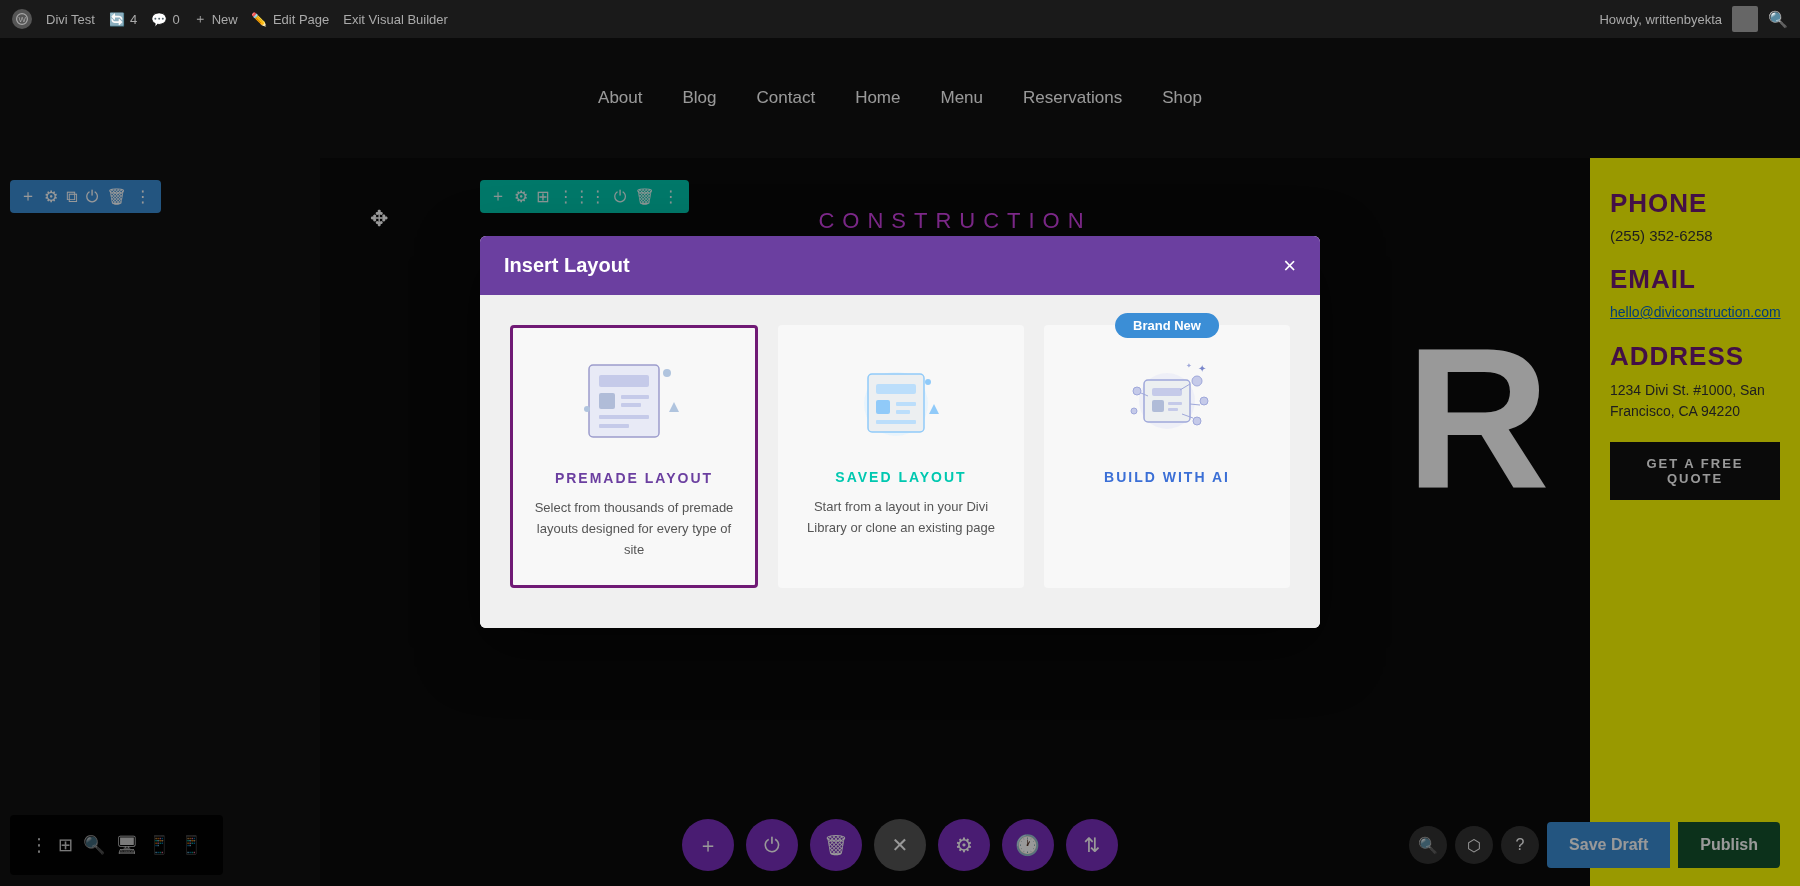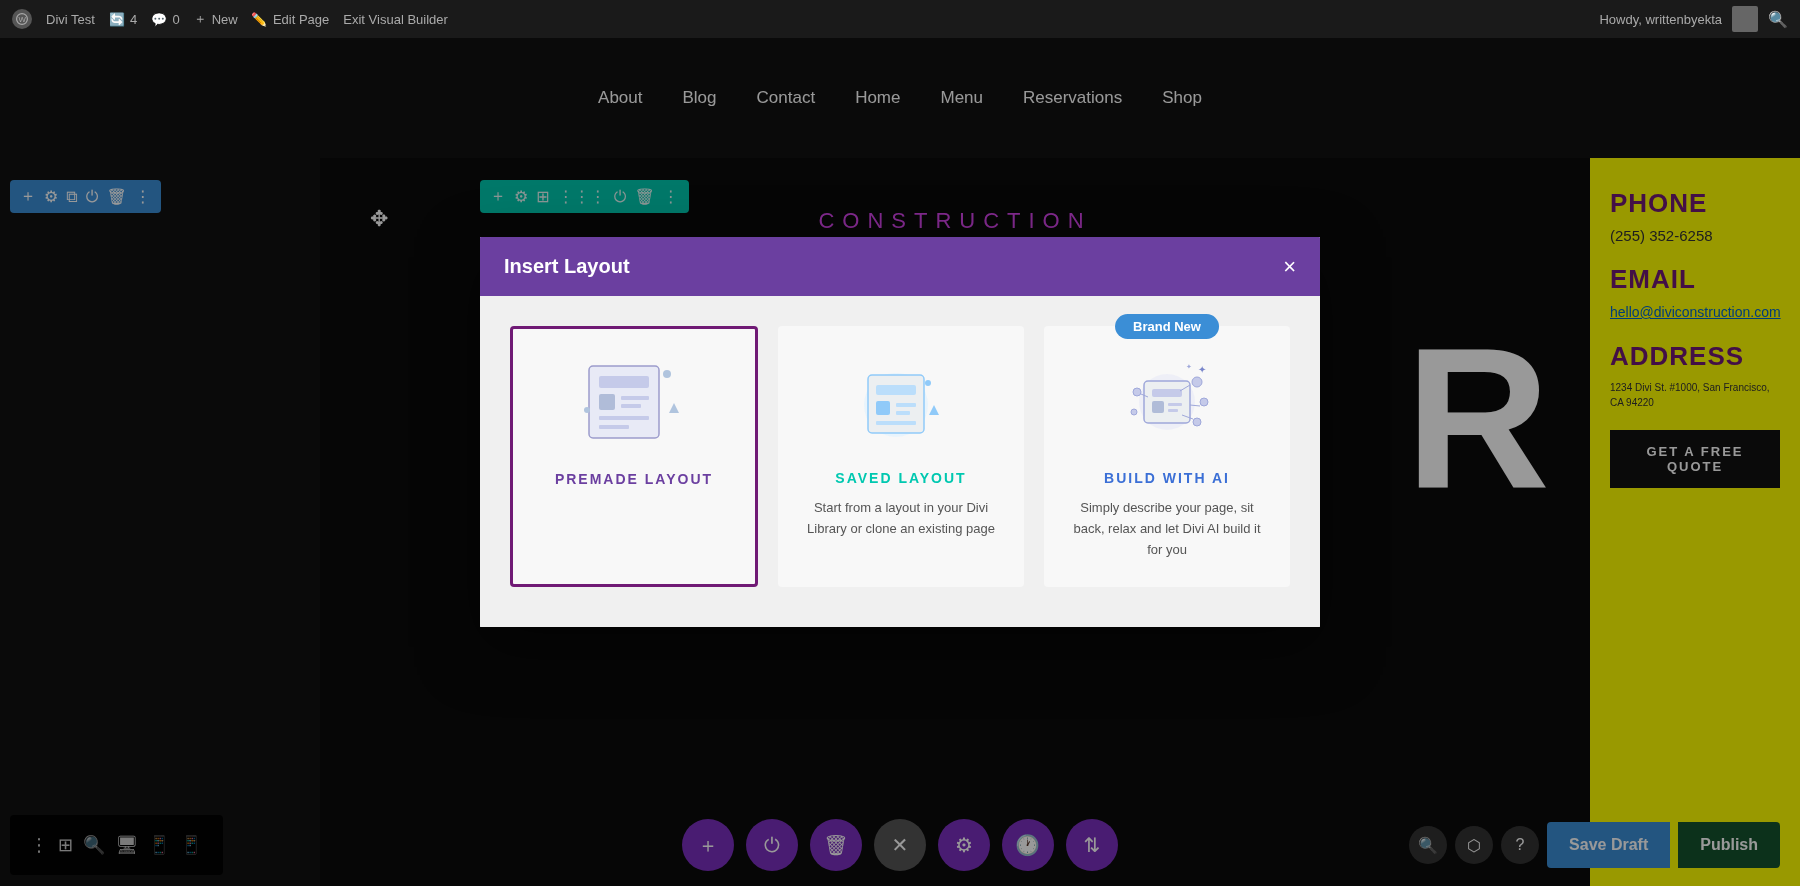--- a/index.html
+++ b/index.html
@@ -81,21 +81,21 @@
 
     
     #yellow-sidebar {
       position: absolute; top: 120px; right: 0; width: 210px; bottom: 0;
       background: #ffff00; padding: 30px 20px;
     }
     .sidebar-section { margin-bottom: 20px; }
     .sidebar-heading { font-size: 26px; font-weight: 900; color: #701a75; letter-spacing: 1px; margin-bottom: 8px; font-family: Arial, sans-serif; }
     .sidebar-text { font-size: 15px; color: #333; }
     .sidebar-link { font-size: 14px; color: #0066cc; text-decoration: underline; cursor: pointer; }
-    .sidebar-address { font-size: 10px; color: #333; line-height: 1.5; }
+    .sidebar-address { font-size: 14px; color: #333; line-height: 1.5; }
     .sidebar-cta {
       display: block; width: 100%; background: #111; color: #fff;
       text-align: center; padding: 14px 8px; font-size: 13px; font-weight: 700;
       letter-spacing: 2px; cursor: pointer; margin-top: 16px; border: none;
     }
 
     
     #bottom-toolbar {
       position: absolute; bottom: 0; left: 0; right: 0; height: 82px;
       background: transparent; display: flex; align-items: center; z-index: 50;
@@ -123,21 +123,21 @@
     .publish-btn { background: #14532d; color: #fff; border: none; padding: 14px 22px; font-size: 16px; font-weight: 600; cursor: pointer; border-radius: 0 4px 4px 0; }
 
     
     #modal-overlay {
       position: absolute; top: 0; left: 0; right: 0; bottom: 0;
       background: rgba(0,0,0,0.4); z-index: 60; display: flex; align-items: center; justify-content: center;
     }
 
     
     #insert-layout-modal {
-      width: 840px; background: #fff; border-radius: 1px; overflow: hidden;
+      width: 840px; background: #fff; border-radius: 6px; overflow: hidden;
       box-shadow: 0 20px 60px rgba(0,0,0,0.5); position: relative; margin-top: -60px;
     }
     .modal-header {
       background: #6b3fa0; padding: 18px 24px; display: flex; align-items: center; justify-content: space-between;
     }
     .modal-title { color: #fff; font-size: 20px; font-weight: 600; }
     .modal-close { color: #fff; font-size: 22px; cursor: pointer; background: none; border: none; line-height: 1; }
     .modal-body { background: #f0f0f0; padding: 30px 30px 40px; display: flex; gap: 20px; }
 
     
@@ -275,20 +275,21 @@
               <rect x="42" y="46" width="20" height="4" rx="1" fill="#c5cae9"></rect>
               <rect x="20" y="58" width="50" height="4" rx="1" fill="#c5cae9"></rect>
               <rect x="20" y="67" width="30" height="4" rx="1" fill="#c5cae9"></rect>
 
               <circle cx="88" cy="16" r="4" fill="#b0c4de"></circle>
               <circle cx="8" cy="52" r="3" fill="#b0c4de"></circle>
               <polygon points="95,45 100,55 90,55" fill="#b0c4de"></polygon>
             </svg>
           </div>
           <div class="layout-card-title purple">PREMADE LAYOUT</div>
+          <div class="layout-card-desc">Select from thousands of premade layouts designed for every type of site</div>
         </div>
 
         <div class="layout-card">
           <div class="layout-card-icon">
             <svg class="saved-icon" viewBox="0 0 110 90" fill="none" xmlns="http://www.w3.org/2000/svg">
 
               <circle cx="50" cy="48" r="32" fill="#e3f2fd" opacity="0.7"></circle>
               <rect x="22" y="18" width="56" height="58" rx="4" fill="#eceff1" stroke="#90caf9" stroke-width="1.5"></rect>
               <rect x="30" y="28" width="40" height="10" rx="2" fill="#bbdefb"></rect>
               <rect x="30" y="44" width="14" height="14" rx="2" fill="#90caf9"></rect>
@@ -323,21 +324,20 @@
               <line x1="78" y1="28" x2="68" y2="34" stroke="#9fa8da" stroke-width="1"></line>
               <line x1="88" y1="49" x2="78" y2="48" stroke="#9fa8da" stroke-width="1"></line>
               <line x1="81" y1="62" x2="70" y2="58" stroke="#9fa8da" stroke-width="1"></line>
               <line x1="29" y1="37" x2="36" y2="40" stroke="#9fa8da" stroke-width="1"></line>
 
               <text x="86" y="16" font-size="10" fill="#7986cb">✦</text>
               <text x="74" y="12" font-size="7" fill="#9fa8da">✦</text>
             </svg>
           </div>
           <div class="layout-card-title blue">BUILD WITH AI</div>
-          <div class="layout-card-desc">Simply describe your page, sit back, relax and let Divi AI build it for you</div>
         </div>
 
       </div>
 
     </div>
   </div>
 
   <div id="bottom-toolbar">
     <div class="bottom-left-tools">
       <span class="bottom-left-btn">⋮</span>

